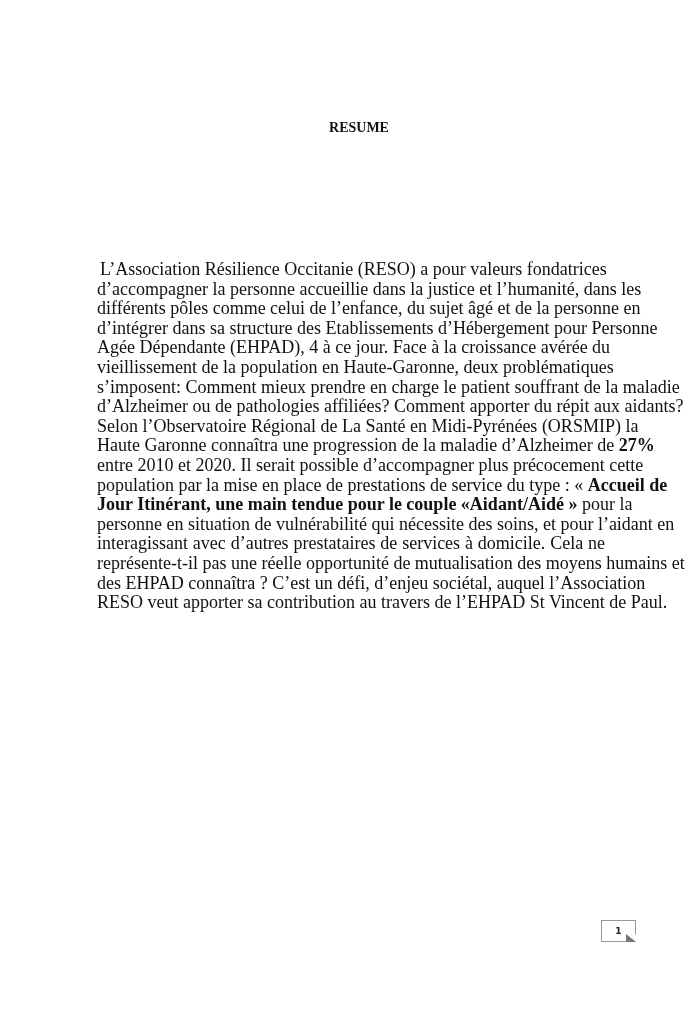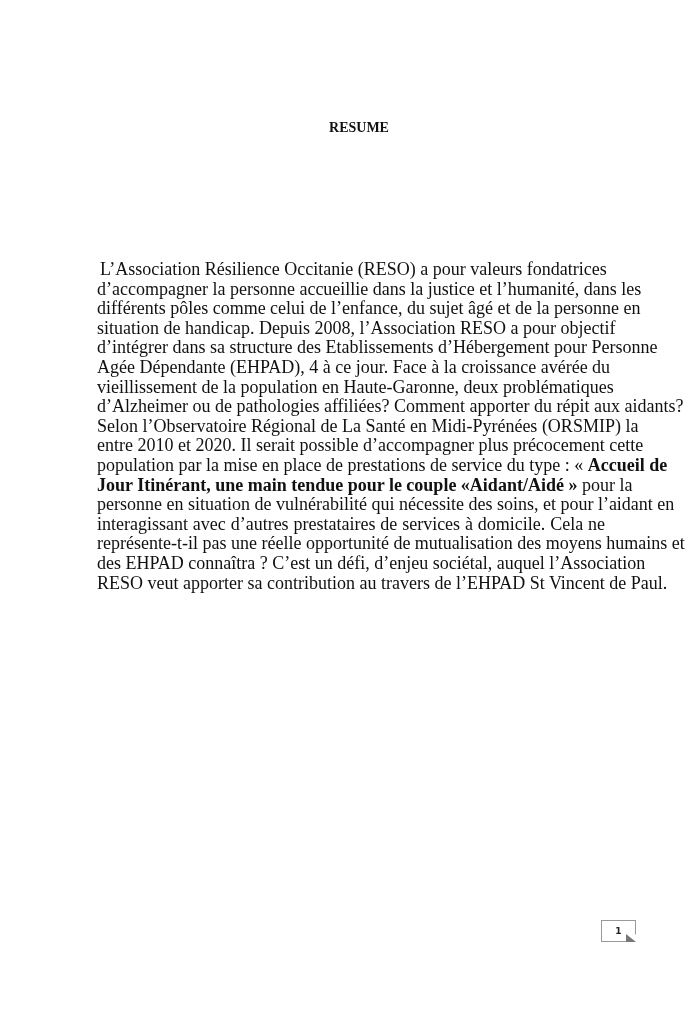--- a/index.html
+++ b/index.html
@@ -41,26 +41,27 @@
 </style>
 </head>
 <body>
 
 <div class="page">
   <div class="title">RESUME</div>
   <div class="body-text" id="body-text">
       <span class="line indent"><span>L’Association Résilience Occitanie (RESO) a pour valeurs fondatrices</span></span>
       <span class="line"><span>d’accompagner la personne accueillie dans la justice et l’humanité, dans les</span></span>
       <span class="line"><span>différents pôles comme celui de l’enfance, du sujet âgé et de la personne en</span></span>
-      <span class="line"><span>situation de handicap. Depuis 2008, l’Association RESO a pour objectif</span></span>
       <span class="line"><span>d’intégrer dans sa structure des Etablissements d’Hébergement pour Personne</span></span>
       <span class="line"><span>Agée Dépendante (EHPAD), 4 à ce jour. Face à la croissance avérée du</span></span>
       <span class="line"><span>vieillissement de la population en Haute-Garonne, deux problématiques</span></span>
+      <span class="line"><span>s’imposent: Comment mieux prendre en charge le patient souffrant de la maladie</span></span>
       <span class="line"><span>d’Alzheimer ou de pathologies affiliées? Comment apporter du répit aux aidants?</span></span>
       <span class="line"><span>Selon l’Observatoire Régional de La Santé en Midi-Pyrénées (ORSMIP) la</span></span>
+      <span class="line"><span>Haute Garonne connaîtra une progression de la maladie d’Alzheimer de </span><span class="b">27%</span></span>
       <span class="line"><span>entre 2010 et 2020. Il serait possible d’accompagner plus précocement cette</span></span>
       <span class="line"><span>population par la mise en place de prestations de service du type : « </span><span class="b">Accueil de</span></span>
       <span class="line"><span class="b">Jour Itinérant, une main tendue pour le couple «Aidant/Aidé »</span><span>  pour la</span></span>
       <span class="line"><span>personne en situation de vulnérabilité qui nécessite des soins, et pour l’aidant en</span></span>
       <span class="line"><span>interagissant avec d’autres prestataires de services à domicile. Cela ne</span></span>
       <span class="line"><span>représente-t-il pas une réelle opportunité de mutualisation des moyens humains et</span></span>
       <span class="line"><span>des EHPAD connaîtra ? C’est un défi, d’enjeu sociétal, auquel l’Association</span></span>
       <span class="line last"><span>RESO veut apporter sa contribution au travers de l’EHPAD St Vincent de Paul.</span></span>
     </div>
   <div class="pagenum">

